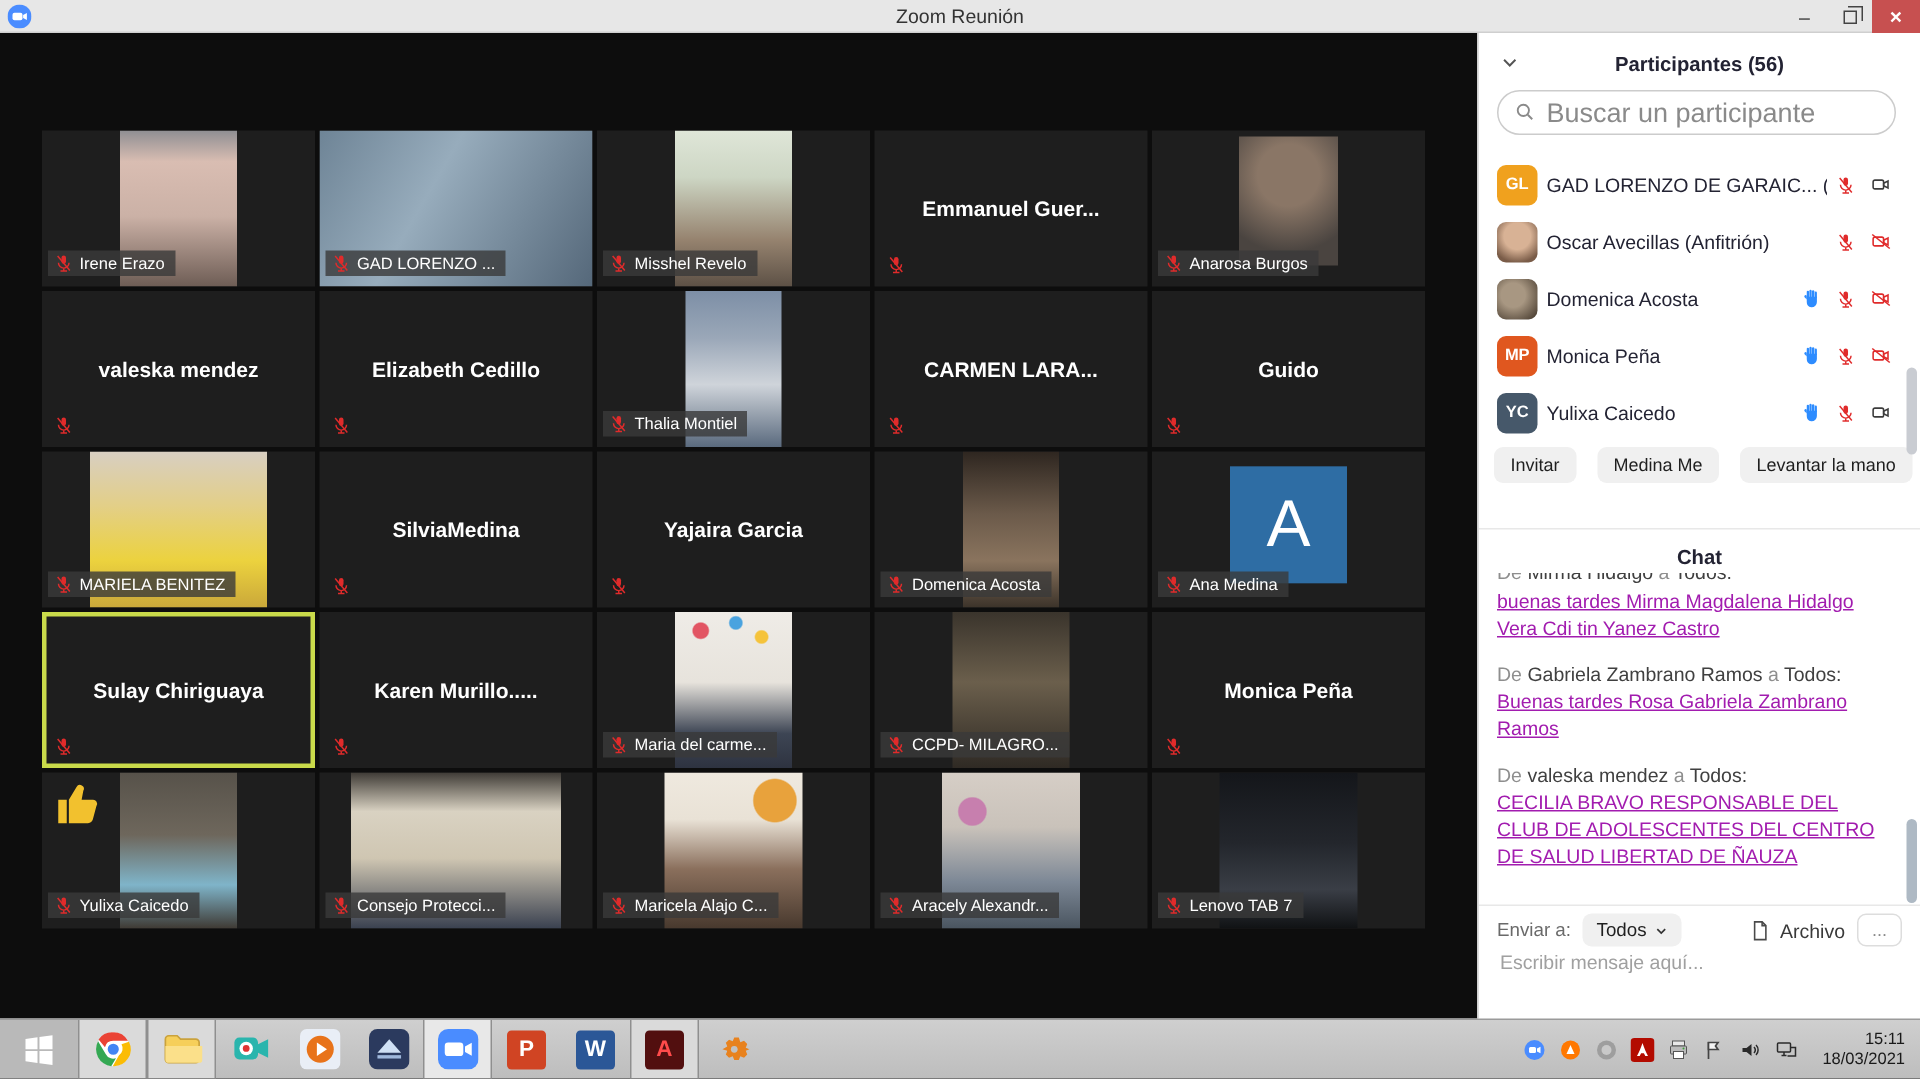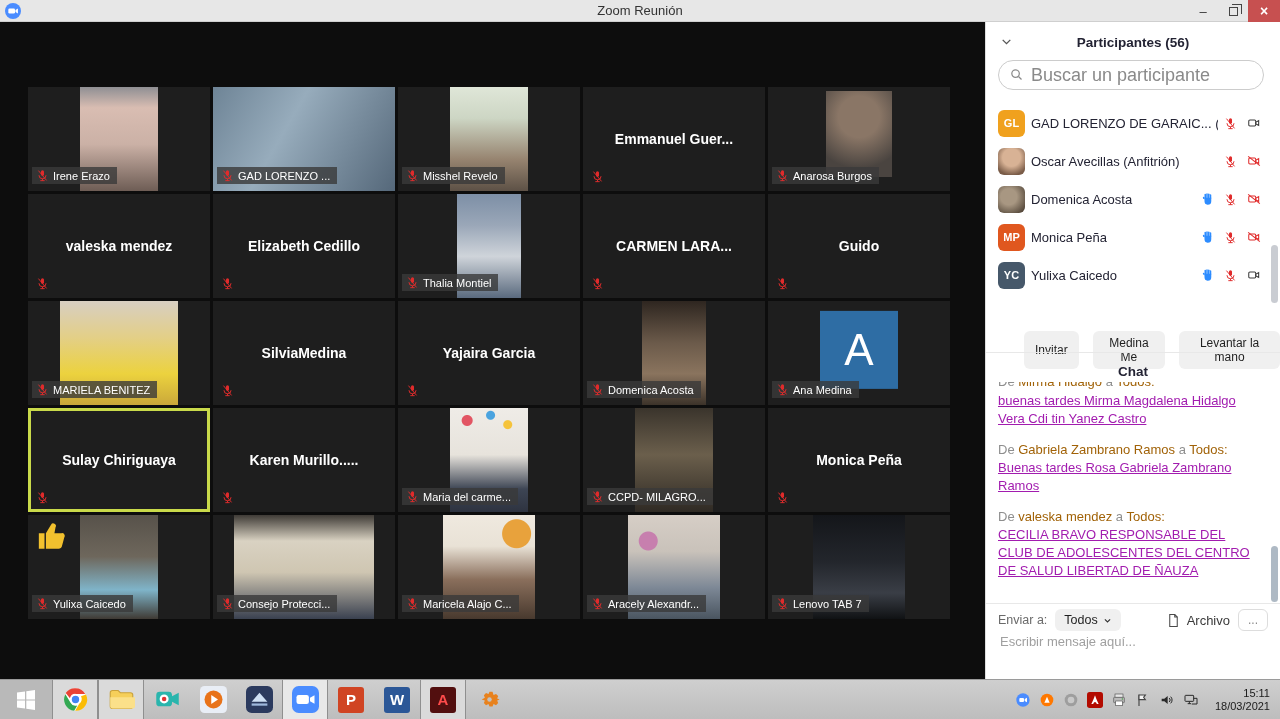--- a/index.html
+++ b/index.html
@@ -53,28 +53,28 @@
   .searchwrap input{width:100%;height:30px;border:1px solid #ccc;border-radius:16px;padding:0 10px 0 32px;font-size:18px;color:#333;outline:none;}
   .searchwrap input::placeholder{color:#8a8a8a;}
   .search-ic{position:absolute;left:11px;top:7px;}
   .plist{position:absolute;top:82px;left:0;right:6px;}
   .prow{display:flex;align-items:center;height:38px;padding:0 12px;gap:6px;}
   .pavatar{width:27px;height:27px;border-radius:6px;flex:0 0 27px;display:flex;align-items:center;justify-content:center;color:#fff;font-size:11px;font-weight:700;}
   .pav-oscar{background:radial-gradient(circle at 50% 35%,#d8b295 0 40%,#7a5c48 80%);}
   .pav-domenica{background:radial-gradient(circle at 40% 40%,#a89782 0 35%,#574a3c 85%);}
   .pname{flex:1;font-size:13px;color:#232333;white-space:nowrap;overflow:hidden;}
   .picons{display:flex;align-items:center;gap:9px;}
-  .pbtns{position:absolute;top:309px;left:10px;display:flex;gap:14px;margin-left:28px;}
+  .pbtns{position:absolute;top:276px;left:10px;display:flex;gap:14px;}
   .pbtns button{background:#f0f0f0;border:0;border-radius:6px;padding:5px 11px;font-size:12px;color:#1f1f1f;cursor:default;}
   .divider{position:absolute;left:0;right:0;border-top:1px solid #e8e8e8;}
   .d1{top:330px;} .d2{top:581px;}
   .c-header{position:absolute;top:338px;left:0;right:0;height:22px;display:flex;align-items:center;}
   .chat-msgs{position:absolute;top:360px;left:12px;right:22px;height:218px;overflow:hidden;font-size:13px;line-height:18px;}
   .cmsg{margin-bottom:13px;}
-  .chdr .gray{color:#8e8e8e;} .chdr .blue{color:#a16207;}
+  .chdr .gray{color:#8e8e8e;} .chdr .blue{color:#404040;}
   .cbody{color:#a21caf;text-decoration:underline;}
   .clipped{height:10px;overflow:hidden;}
   .clipped .inner{display:block;margin-top:-9px;}
   .sendbar{position:absolute;top:585px;left:12px;right:12px;height:26px;display:flex;align-items:center;gap:8px;font-size:12.5px;color:#6a6a6a;}
   .pill{display:inline-flex;align-items:center;gap:5px;background:#f0f0f0;border:0;border-radius:6px;padding:4px 9px;font-size:12.5px;color:#1f1f1f;cursor:default;}
   .filebtn{margin-left:auto;display:flex;align-items:center;gap:6px;font-size:13px;color:#3a3a3a;cursor:default;}
   .morebtn{width:30px;height:22px;border:1px solid #ddd;border-radius:6px;background:#fff;color:#8a8a8a;font-size:12px;line-height:10px;cursor:default;}
   .msg-input{position:absolute;top:610px;left:12px;right:12px;height:40px;border:none;outline:none;resize:none;font-size:13px;color:#444;background:#fff;}
   .msg-input::placeholder{color:#a0a0a0;}
   .sbthumb{position:absolute;width:7px;border-radius:4px;}

